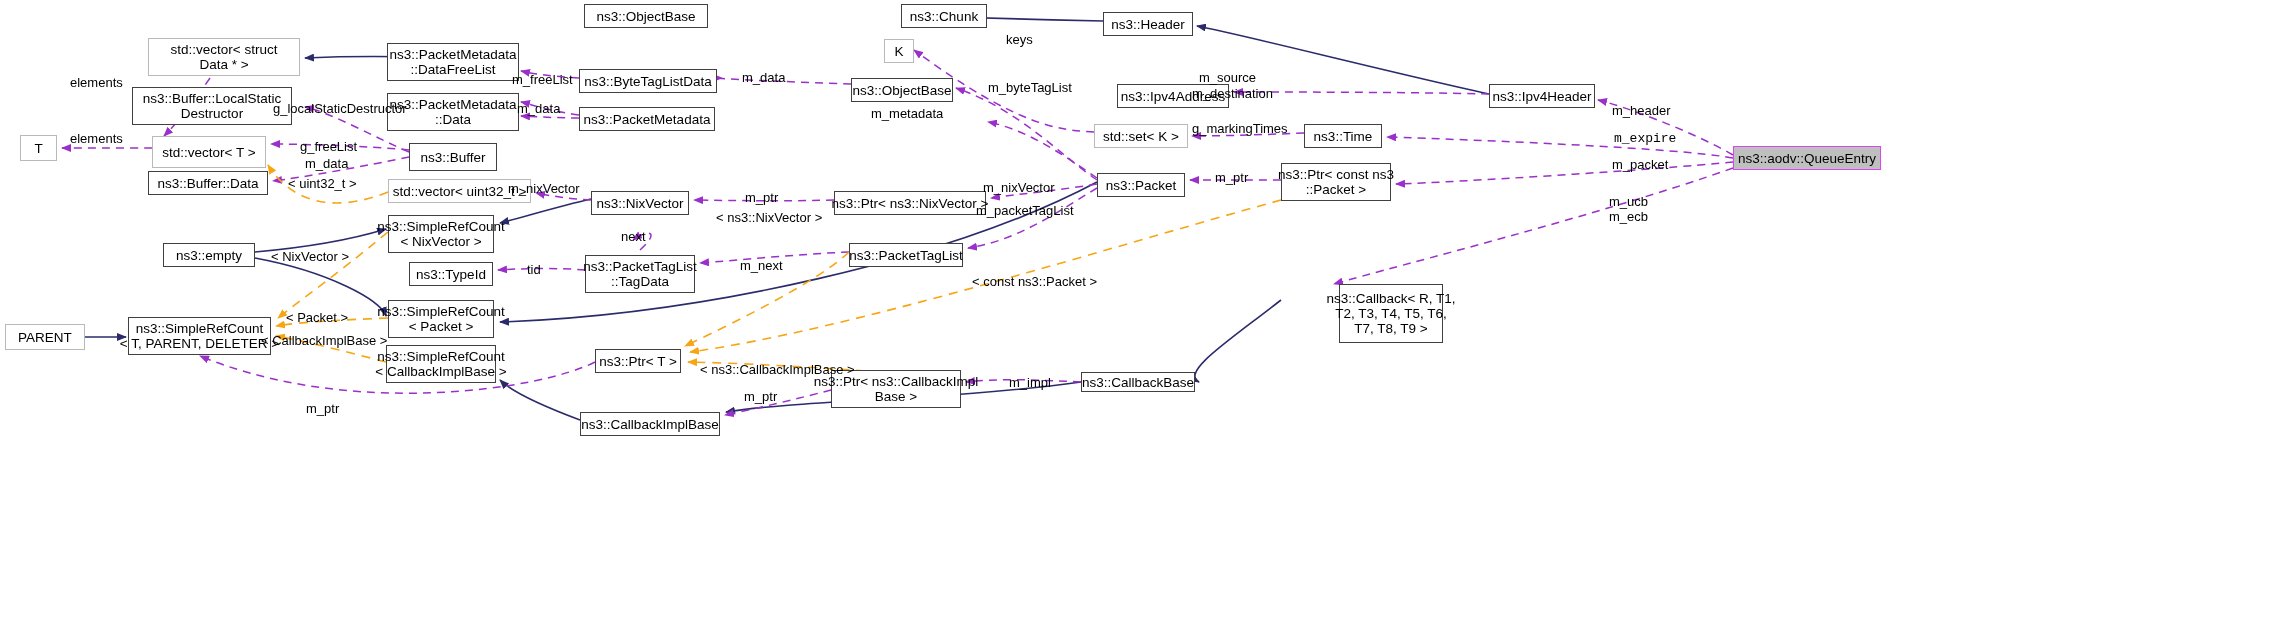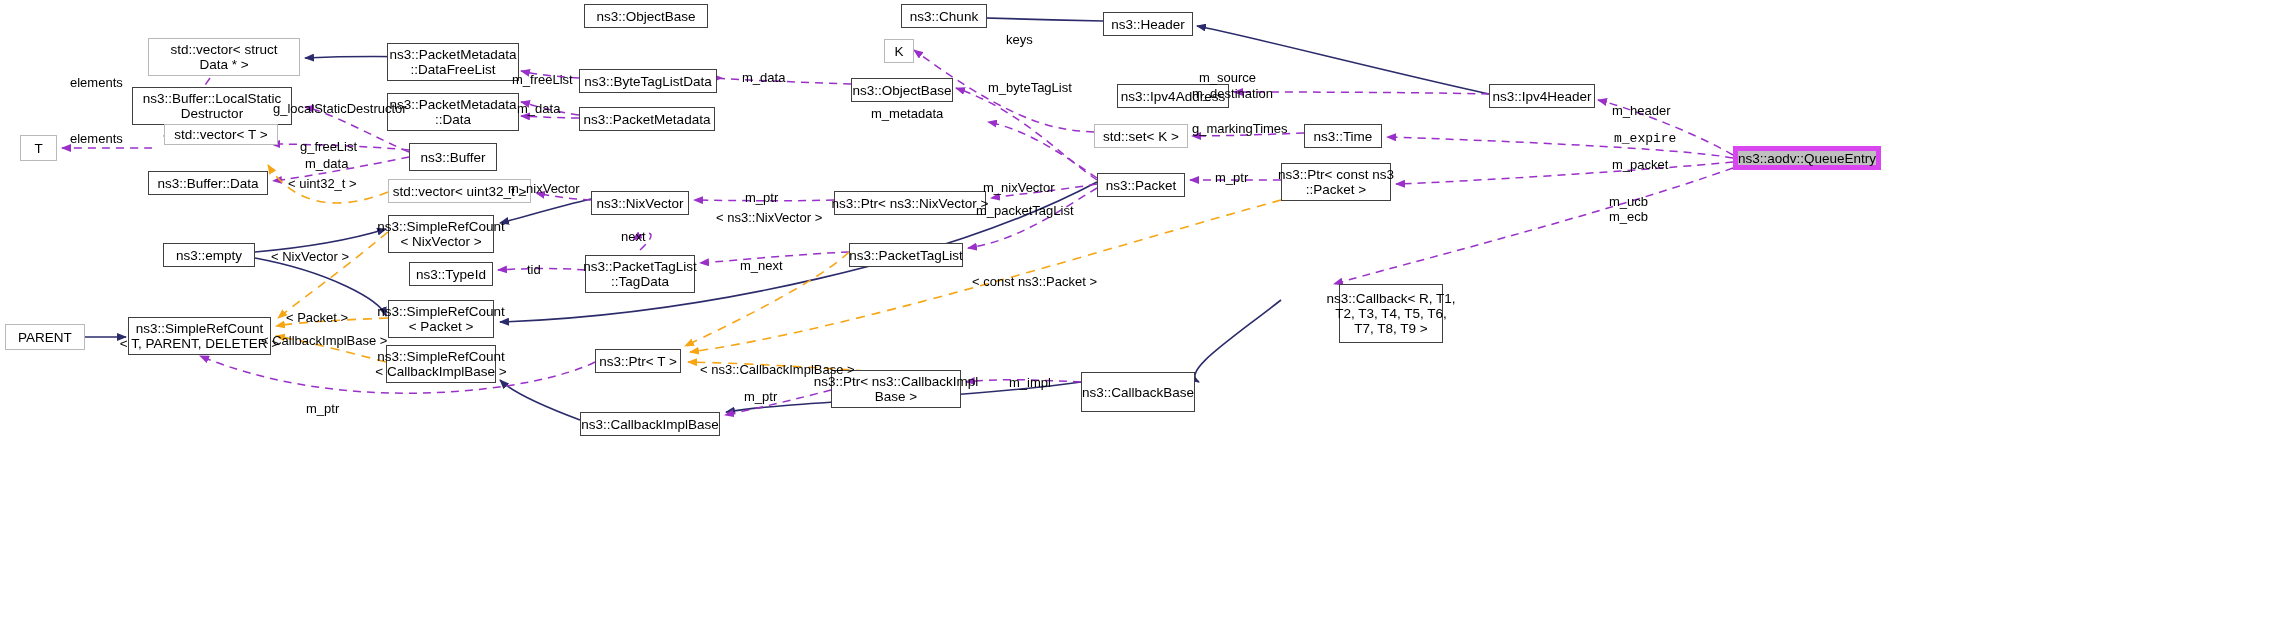--- a/index.html
+++ b/index.html
@@ -38,21 +38,21 @@
     padding: 1px 3px;
     z-index: 5;
   }
   
   .node.tmpl {
     border: 1px solid #b9b9b9;
   }
   
   .node.focus {
     background: #bfbfbf;
-    border: 5px solid #d946ef;
+    border: 1px solid #d946ef;
   }
   .edge-label {
     position: absolute;
     font-size: 13px;
     line-height: 15px;
     color: #000000;
     white-space: pre;
     text-align: center;
     z-index: 6;
     background: transparent;
@@ -133,21 +133,21 @@
       <path d="M849,252 C820,280 740,320 685,346"></path>
     </g>
   </svg>
 
   <div id="nodes">
       <div class="node tmpl" style="left: 148px; top: 38px; width: 152px; height: 38px;">std::vector&lt; struct
 Data * &gt;</div>
       <div class="node" style="left: 132px; top: 87px; width: 160px; height: 38px;">ns3::Buffer::LocalStatic
 Destructor</div>
       <div class="node tmpl" style="left: 20px; top: 135px; width: 37px; height: 26px;">T</div>
-      <div class="node tmpl" style="left: 152px; top: 124px; width: 114px; height: 21px; margin-left: 12px;">std::vector&lt; T &gt;</div>
+      <div class="node tmpl" style="left: 152px; top: 136px; width: 114px; height: 32px;">std::vector&lt; T &gt;</div>
       <div class="node" style="left: 148px; top: 171px; width: 120px; height: 24px;">ns3::Buffer::Data</div>
       <div class="node" style="left: 163px; top: 243px; width: 92px; height: 24px;">ns3::empty</div>
       <div class="node tmpl" style="left: 5px; top: 324px; width: 80px; height: 26px;">PARENT</div>
       <div class="node" style="left: 128px; top: 317px; width: 143px; height: 38px;">ns3::SimpleRefCount
 &lt; T, PARENT, DELETER &gt;</div>
       <div class="node" style="left: 387px; top: 43px; width: 132px; height: 38px;">ns3::PacketMetadata
 ::DataFreeList</div>
       <div class="node" style="left: 387px; top: 93px; width: 132px; height: 38px;">ns3::PacketMetadata
 ::Data</div>
       <div class="node" style="left: 409px; top: 143px; width: 88px; height: 28px;">ns3::Buffer</div>
@@ -178,21 +178,21 @@
       <div class="node" style="left: 1103px; top: 12px; width: 90px; height: 24px;">ns3::Header</div>
       <div class="node" style="left: 1304px; top: 124px; width: 78px; height: 24px;">ns3::Time</div>
       <div class="node" style="left: 1489px; top: 84px; width: 106px; height: 24px;">ns3::Ipv4Header</div>
       <div class="node" style="left: 1281px; top: 163px; width: 110px; height: 38px;">ns3::Ptr&lt; const ns3
 ::Packet &gt;</div>
       <div class="node" style="left: 1339px; top: 284px; width: 104px; height: 59px;">ns3::Callback&lt; R, T1,
 T2, T3, T4, T5, T6,
 T7, T8, T9 &gt;</div>
       <div class="node" style="left: 831px; top: 370px; width: 130px; height: 38px;">ns3::Ptr&lt; ns3::CallbackImpl
 Base &gt;</div>
-      <div class="node" style="left: 1081px; top: 372px; width: 114px; height: 40px;">ns3::CallbackBase</div>
+      <div class="node" style="left: 1081px; top: 372px; width: 114px; height: 20px;">ns3::CallbackBase</div>
       <div class="node focus" style="left: 1733px; top: 146px; width: 148px; height: 24px;">ns3::aodv::QueueEntry</div>
     </div>
   <div id="labels">
       <div class="edge-label" style="left: 70px; top: 75px;">elements</div>
       <div class="edge-label" style="left: 70px; top: 131px;">elements</div>
       <div class="edge-label" style="left: 273px; top: 101px;">g_localStaticDestructor</div>
       <div class="edge-label" style="left: 300px; top: 139px;">g_freeList</div>
       <div class="edge-label" style="left: 305px; top: 156px;">m_data</div>
       <div class="edge-label" style="left: 288px; top: 176px;">&lt; uint32_t &gt;</div>
       <div class="edge-label" style="left: 512px; top: 72px;">m_freeList</div>

